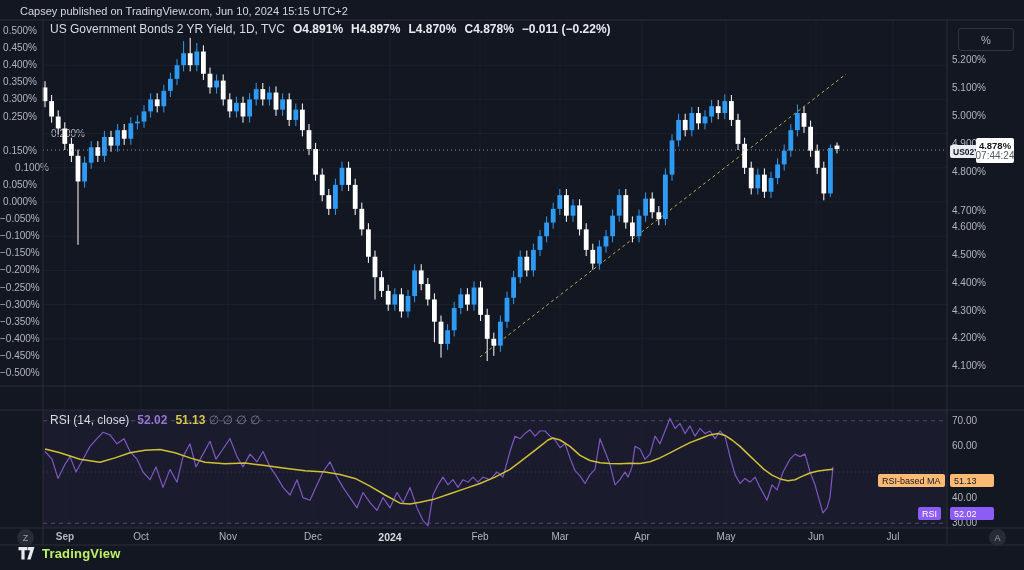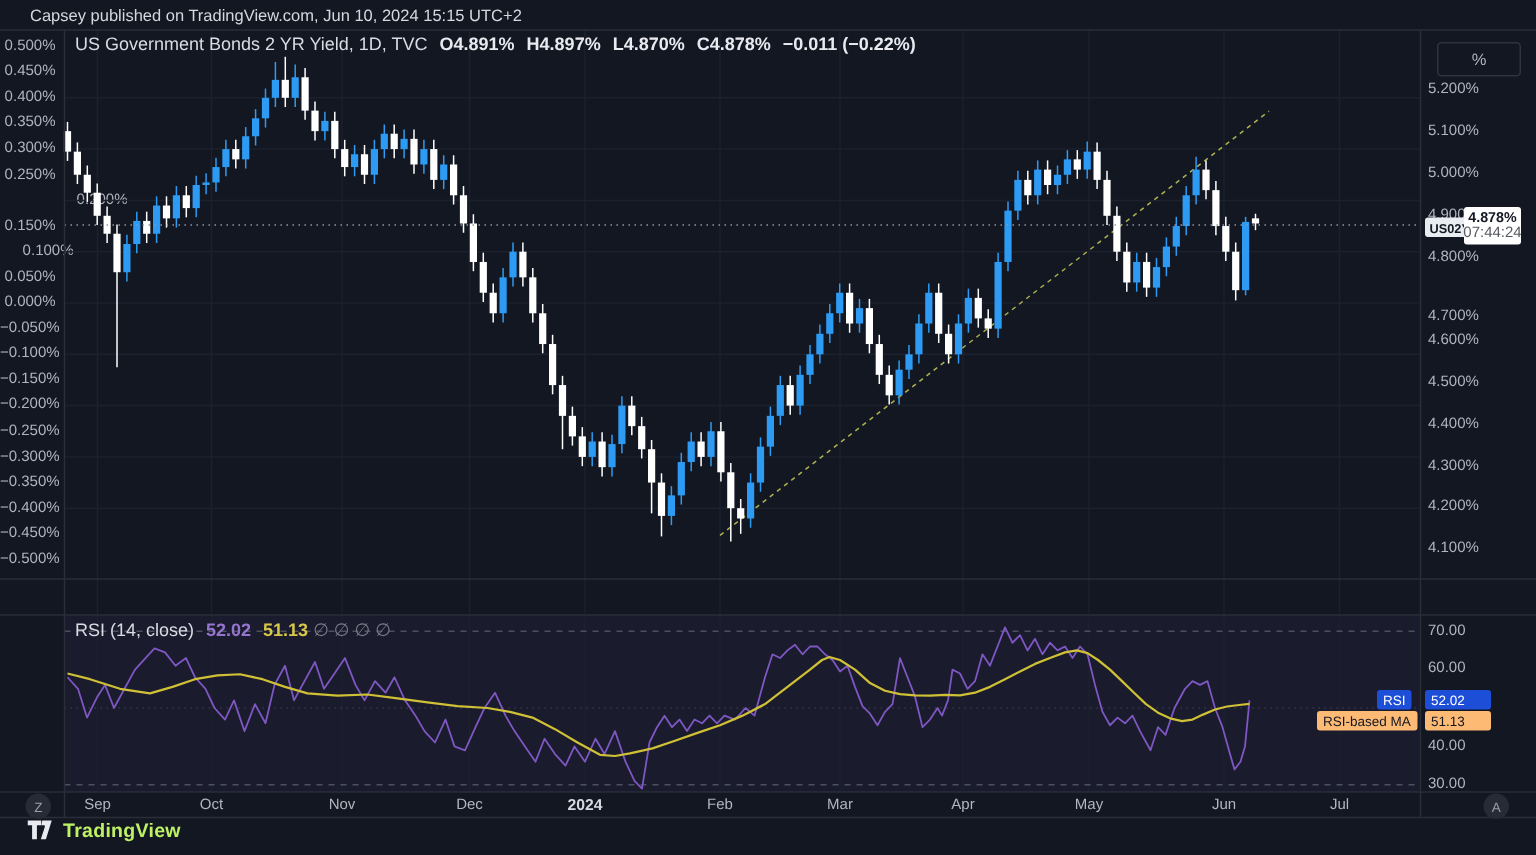--- a/index.html
+++ b/index.html
@@ -24,21 +24,21 @@
   .circle-btn{position:absolute;z-index:3;width:17px;height:17px;border-radius:50%;background:#262b36;
       color:#9a9ea8;font-size:9px;display:flex;align-items:center;justify-content:center;}
   #price-tag{left:976px;top:138px;width:38px;height:25px;background:#ffffff;border-radius:2px;
       display:flex;flex-direction:column;align-items:center;justify-content:center;z-index:4;}
   #price-tag .p{font-size:9.5px;font-weight:700;color:#131722;line-height:11px;}
   #price-tag .cd{font-size:10px;color:#55585f;line-height:10px;}
   #symbol-tag{left:950px;top:145px;height:13px;padding:0 3px;background:#e9ecf1;border-radius:2px;
       color:#131722;font-size:8.5px;font-weight:600;display:flex;align-items:center;z-index:4;}
   .rsi-tag{position:absolute;z-index:4;height:13px;padding:0 4px;border-radius:2px;font-size:9px;
       display:flex;align-items:center;}
-  .rsi-tag.purple{background:#1d4ed8;color:#ffffff;}
+  .rsi-tag.purple{background:#8b5cf6;color:#ffffff;margin-top:47px;}
   .rsi-tag.yellow{background:#fdba74;color:#131722;font-weight:400;}
   #footer{left:18px;top:546px;display:flex;align-items:center;gap:7px;color:#bef264;}
   #footer .brand{font-size:13px;font-weight:700;letter-spacing:0.2px;}
   .dim{color:#787b86;}
 </style>
 </head>
 <body>
 
 <div id="app">
   <svg id="chart-svg" width="1024" height="570">
@@ -369,21 +369,21 @@
       <div class="axis-label" style="top: 332.484px;">4.200%</div>
       <div class="axis-label" style="top: 360.284px;">4.100%</div>
     </div>
   <div id="rsi-axis">
       <div class="axis-label" style="top: 414.8px;">70.00</div>
       <div class="axis-label" style="top: 440.4px;">60.00</div>
       <div class="axis-label" style="top: 491.6px;">40.00</div>
       <div class="axis-label" style="top: 517.2px;">30.00</div>
     </div>
   <div id="months">
-      <div class="month-label" style="left: 65px;">Sep</div>
+      <div class="month-label" style="left: 65px; font-weight: bold;">Sep</div>
       <div class="month-label" style="left: 141px;">Oct</div>
       <div class="month-label" style="left: 228px;">Nov</div>
       <div class="month-label" style="left: 313px;">Dec</div>
       <div class="month-label major" style="left: 390px;">2024</div>
       <div class="month-label" style="left: 480px;">Feb</div>
       <div class="month-label" style="left: 560px;">Mar</div>
       <div class="month-label" style="left: 642px;">Apr</div>
       <div class="month-label" style="left: 726px;">May</div>
       <div class="month-label" style="left: 816px;">Jun</div>
       <div class="month-label" style="left: 893px;">Jul</div>

